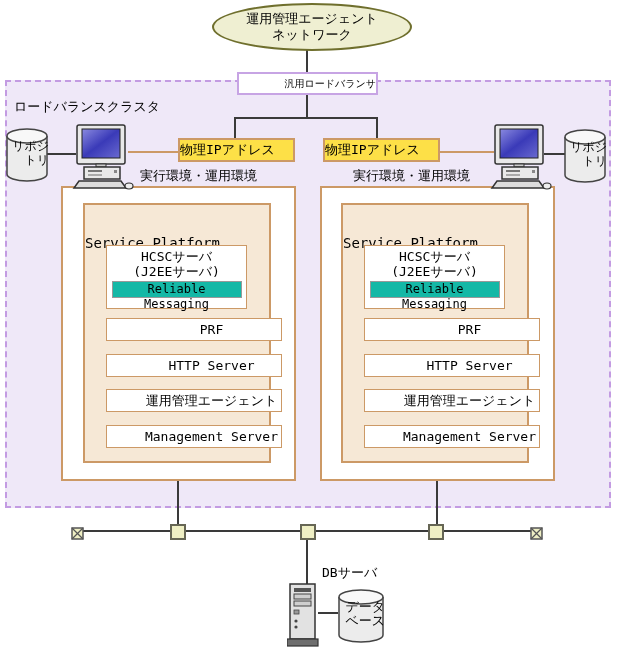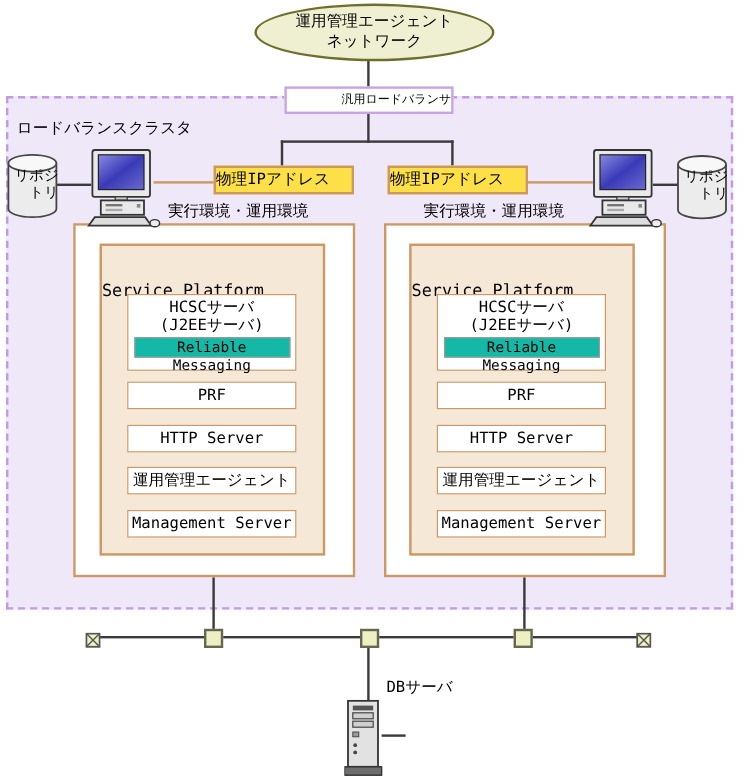--- a/index.html
+++ b/index.html
@@ -48,21 +48,21 @@
   .sp-title{position:absolute;top:14px;left:0;width:100%;text-align:left;font-size:14px;margin-top:16px;}
   .inner-box{
     position:absolute;left:21px;width:139px;background:#fff;
     border:1.5px solid #cc9966;text-align:center;font-size:13px;
   }
   .hcsc-box{top:40px;height:59px;padding-top:3px;line-height:15px;}
   .rm-box{
     margin:2px auto 0 auto;width:128px;height:15px;
     border:1.5px solid #999;font-size:12px;line-height:15px;background:#14b8a6;
   }
-  .comp-box{height:21px;line-height:21px;}
+  .comp-box{height:21px;line-height:21px;padding-left:35px;}
   .cyl{position:absolute;z-index:4;}
   .cyl-label{
     position:absolute;left:0;top:12px;width:100%;text-align:right;
     font-size:12px;line-height:14px;z-index:5;
   }
   .node-sq{
     position:absolute;top:524px;width:12px;height:12px;
     background:#efefc4;border:2px solid #666655;z-index:4;
   }
   .xbox{position:absolute;top:525px;z-index:4;}
@@ -223,14 +223,24 @@
       <rect x="7" y="5" width="17" height="4" fill="#555"></rect>
       <rect x="7" y="11" width="17" height="5" fill="#cfcfcf" stroke="#444" stroke-width="1"></rect>
       <rect x="7" y="18" width="17" height="5" fill="#cfcfcf" stroke="#444" stroke-width="1"></rect>
       <rect x="7" y="27" width="5" height="4" fill="#999" stroke="#444" stroke-width="0.8"></rect>
       <circle cx="9" cy="38" r="1.6" fill="#444"></circle>
       <circle cx="9" cy="44" r="1.6" fill="#444"></circle>
       <rect x="0" y="56" width="31" height="7" fill="#6e6e6e" stroke="#333" stroke-width="1.2"></rect>
     </svg>
   </div>
   <div class="hline" style="left:318px;top:612px;width:20px;z-index:2"></div>
+  <div class="cyl" style="left:337px;top:588px">
+    <svg width="48" height="56">
+      <path d="M2,9 v38 a22,7 0 0 0 44,0 v-38" fill="#ececec" stroke="#444" stroke-width="1.5"></path>
+      <ellipse cx="24" cy="9" rx="22" ry="7" fill="#f8f8f8" stroke="#444" stroke-width="1.5"></ellipse>
+    </svg>
+    <div class="cyl-label" style="font-size:13px">
+      <div>データ</div>
+      <div>ベース</div>
+    </div>
+  </div>
 
 </div>
 
 </body></html>

